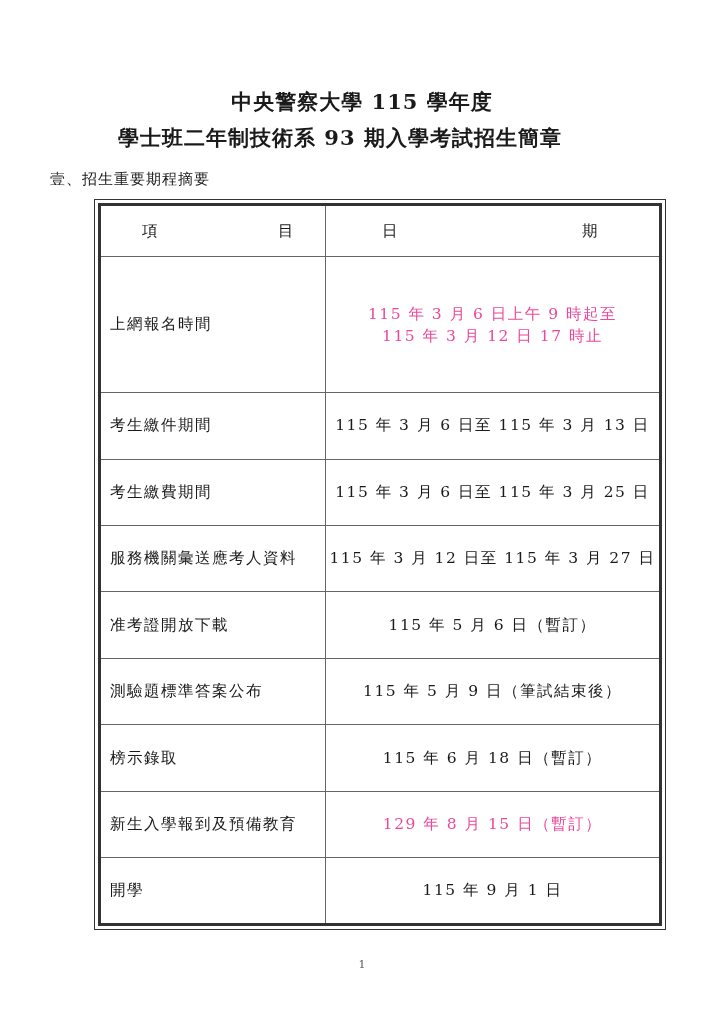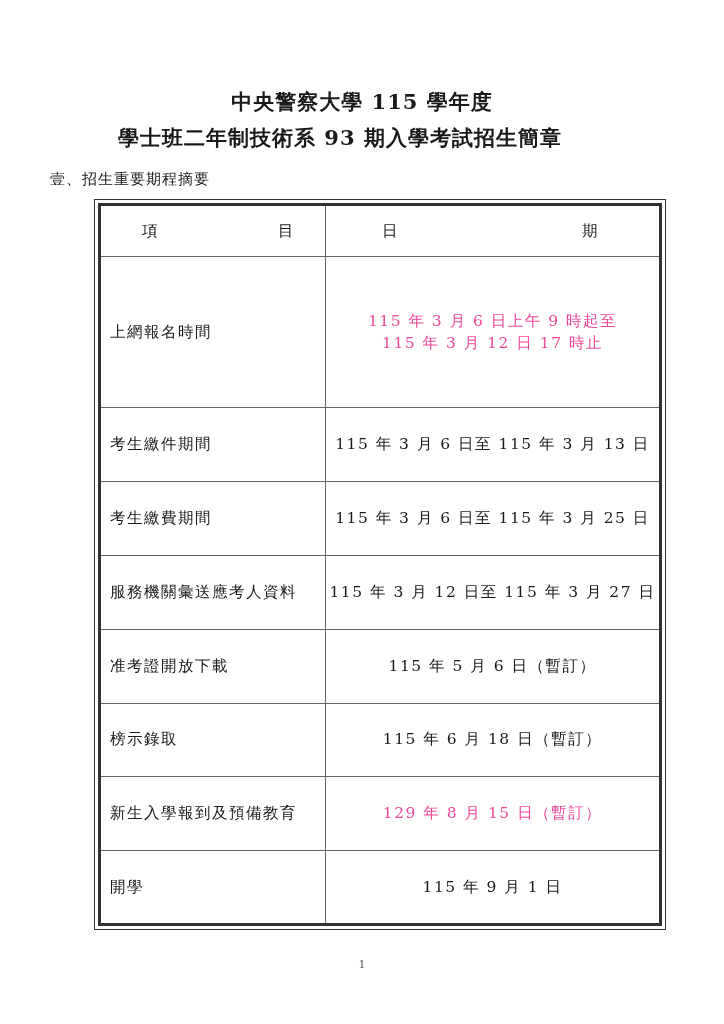--- a/index.html
+++ b/index.html
@@ -76,20 +76,26 @@
               <div>115 年 3 月 12 日至 115 年 3 月 27 日</div>
             </td>
           </tr>
           <tr>
             <td>准考證開放下載</td>
             <td>
               <div>115 年 5 月 6 日（暫訂）</div>
             </td>
           </tr>
           <tr>
+            <td>測驗題標準答案公布</td>
+            <td>
+              <div>115 年 5 月 9 日（筆試結束後）</div>
+            </td>
+          </tr>
+          <tr>
             <td>榜示錄取</td>
             <td>
               <div>115 年 6 月 18 日（暫訂）</div>
             </td>
           </tr>
           <tr>
             <td>新生入學報到及預備教育</td>
             <td class="red">
               <div>129 年 8 月 15 日（暫訂）</div>
             </td>

